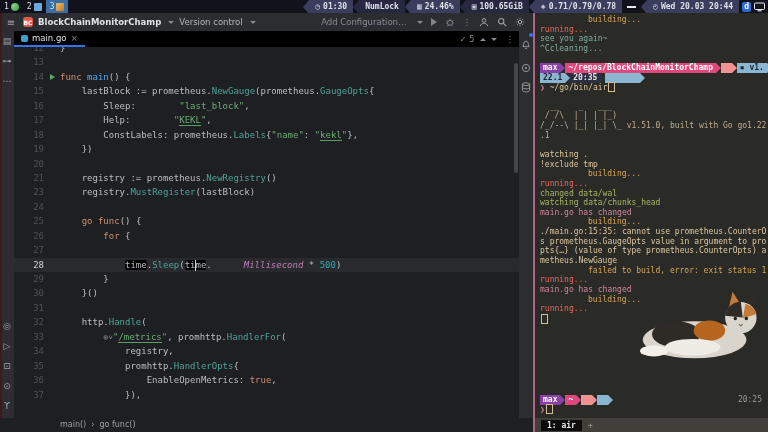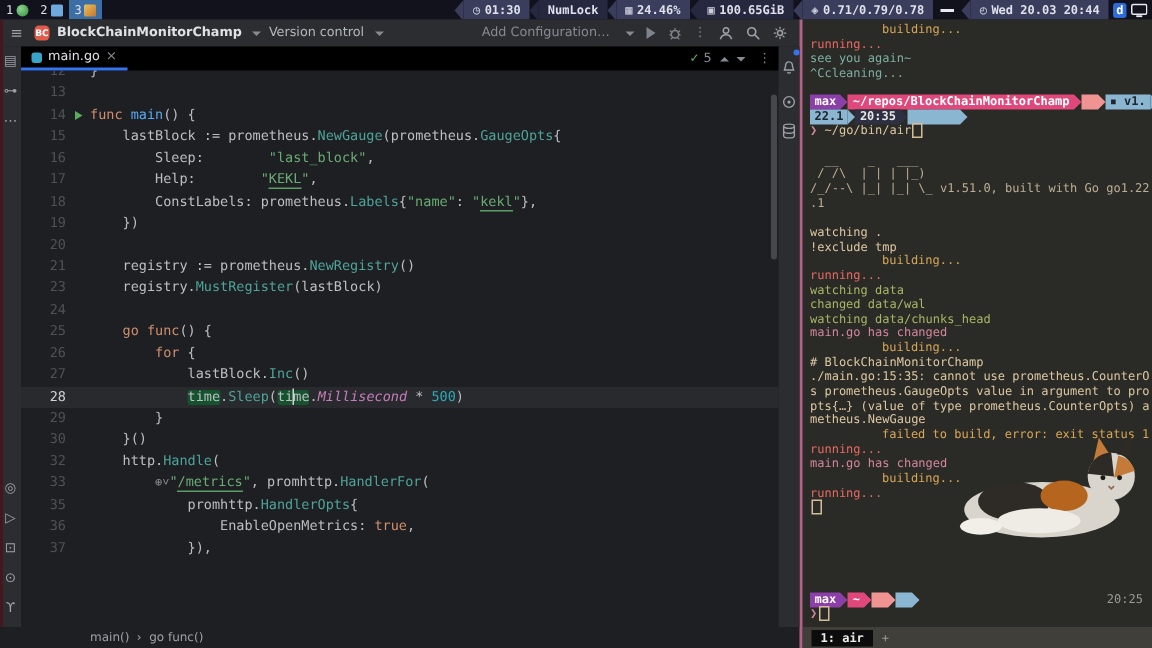--- a/index.html
+++ b/index.html
@@ -72,22 +72,22 @@
   .gslot{width:16px;flex:0 0 16px;display:flex;align-items:center;justify-content:center;}
   .run-tri{width:0;height:0;border-left:5px solid #57ad5b;border-top:3.5px solid transparent;
            border-bottom:3.5px solid transparent;display:inline-block;}
   .codetext{color:#bcbec4;}
   .tok-k{color:#cf8e6d;}
   .tok-fd{color:#56a8f5;}
   .tok-f{color:#4ea39a;}
   .tok-s{color:#6aab73;}
   .tok-su{color:#6aab73;border-bottom:1px solid #5a9e63;}
   .tok-n{color:#2aacb8;}
-  .tok-c{color:#c77dbb;font-style:italic;}
-  .tok-box{background:#14532d;border-radius:2px;}
+  .tok-c{color:#c77dbb;font-style:italic;margin-left:32px;}
+  .tok-box{background:#000000;border-radius:2px;}
   .tok-ig{color:#8a8d93;font-size:8px;}
   .caret{display:inline-block;width:1px;height:11px;background:#d0d2d8;vertical-align:middle;margin:0 -0.5px;}
   #scrollbar{position:absolute;right:1px;top:16px;width:4px;height:110px;background:#45474d;border-radius:2px;}
   
   #breadcrumbs{position:absolute;left:14px;top:405px;width:519px;height:13px;background:#1e1f22;
                display:flex;align-items:center;gap:5px;font-size:8px;color:#9da0a8;padding-left:46px;box-sizing:border-box;}
   #ide-status{position:absolute;left:0;top:418px;width:533px;height:14px;background:#2b2d30;
               border-top:1px solid #1e1f22;box-sizing:border-box;display:flex;align-items:center;
               font-size:8px;color:#9da0a8;padding:0 6px;}
   
@@ -271,26 +271,28 @@
           <div class="cl"><span class="ln">16</span><span class="gslot"></span><span class="codetext"><span>        Sleep:        </span><span class="tok-s">"last_block"</span><span>,</span></span></div>
           <div class="cl"><span class="ln">17</span><span class="gslot"></span><span class="codetext"><span>        Help:        </span><span class="tok-s">"</span><span class="tok-su">KEKL</span><span class="tok-s">"</span><span>,</span></span></div>
           <div class="cl"><span class="ln">18</span><span class="gslot"></span><span class="codetext"><span>        ConstLabels: prometheus.</span><span class="tok-f">Labels</span><span>{</span><span class="tok-s">"name"</span><span>: </span><span class="tok-s">"</span><span class="tok-su">kekl</span><span class="tok-s">"</span><span>},</span></span></div>
           <div class="cl"><span class="ln">19</span><span class="gslot"></span><span class="codetext"><span>    })</span></span></div>
           <div class="cl"><span class="ln">20</span><span class="gslot"></span><span class="codetext"></span></div>
           <div class="cl"><span class="ln">21</span><span class="gslot"></span><span class="codetext"><span>    registry := prometheus.</span><span class="tok-f">NewRegistry</span><span>()</span></span></div>
           <div class="cl"><span class="ln">23</span><span class="gslot"></span><span class="codetext"><span>    registry.</span><span class="tok-f">MustRegister</span><span>(lastBlock)</span></span></div>
           <div class="cl"><span class="ln">24</span><span class="gslot"></span><span class="codetext"></span></div>
           <div class="cl"><span class="ln">25</span><span class="gslot"></span><span class="codetext"><span>    </span><span class="tok-k">go func</span><span>() {</span></span></div>
           <div class="cl"><span class="ln">26</span><span class="gslot"></span><span class="codetext"><span>        </span><span class="tok-k">for</span><span> {</span></span></div>
-          <div class="cl"><span class="ln">27</span><span class="gslot"></span><span class="codetext"><span>            lastBlock.</span><span class="tok-f">Inc</span><span>()</span></span></div>
+          <div class="cl"><span class="ln">27</span><span class="gslot"></span></div>
           <div class="cl active"><span class="ln">28</span><span class="gslot"></span><span class="codetext"><span>            </span><span class="tok-box">time</span><span>.</span><span class="tok-f">Sleep</span><span>(</span><span class="tok-box">ti</span><span class="caret"></span><span class="tok-box">me</span><span>.</span><span class="tok-c">Millisecond</span><span> * </span><span class="tok-n">500</span><span>)</span></span></div>
           <div class="cl"><span class="ln">29</span><span class="gslot"></span><span class="codetext"><span>        }</span></span></div>
           <div class="cl"><span class="ln">30</span><span class="gslot"></span><span class="codetext"><span>    }()</span></span></div>
+          <div class="cl"><span class="ln">31</span><span class="gslot"></span><span class="codetext"></span></div>
           <div class="cl"><span class="ln">32</span><span class="gslot"></span><span class="codetext"><span>    http.</span><span class="tok-f">Handle</span><span>(</span></span></div>
           <div class="cl"><span class="ln">33</span><span class="gslot"></span><span class="codetext"><span>        </span><span class="tok-ig">⊕˅</span><span class="tok-s">"</span><span class="tok-su">/metrics</span><span class="tok-s">"</span><span>, promhttp.</span><span class="tok-f">HandlerFor</span><span>(</span></span></div>
+          <div class="cl"><span class="ln">34</span><span class="gslot"></span><span class="codetext"><span>            registry,</span></span></div>
           <div class="cl"><span class="ln">35</span><span class="gslot"></span><span class="codetext"><span>            promhttp.</span><span class="tok-f">HandlerOpts</span><span>{</span></span></div>
           <div class="cl"><span class="ln">36</span><span class="gslot"></span><span class="codetext"><span>                EnableOpenMetrics: </span><span class="tok-k">true</span><span>,</span></span></div>
           <div class="cl"><span class="ln">37</span><span class="gslot"></span><span class="codetext"><span>            }),</span></span></div>
         </div>
       <div id="scrollbar"></div>
     </div>
 
     <div id="breadcrumbs">
         <span>main()</span>
         <span>›</span>
@@ -320,26 +322,24 @@
         <div class="trow"><span></span></div>
         <div class="trow"><span class="t-grey">  __    _   ___</span></div>
         <div class="trow"><span class="t-grey"> / /\  | | | |_)</span></div>
         <div class="trow"><span class="t-grey">/_/--\ |_| |_| \_ v1.51.0, built with Go go1.22</span></div>
         <div class="trow"><span class="t-grey">.1</span></div>
         <div class="trow"><span></span></div>
         <div class="trow"><span class="t-white">watching .</span></div>
         <div class="trow"><span class="t-white">!exclude tmp</span></div>
         <div class="trow"><span class="t-yellow">building...</span></div>
         <div class="trow"><span class="t-red">running...</span></div>
-        <div class="trow"><span class="t-green">watching data</span></div>
         <div class="trow"><span class="t-green">changed data/wal</span></div>
         <div class="trow"><span class="t-green">watching data/chunks_head</span></div>
         <div class="trow"><span class="t-purple">main.go has changed</span></div>
         <div class="trow"><span class="t-yellow">building...</span></div>
-        <div class="trow"><span class="t-white"># BlockChainMonitorChamp</span></div>
         <div class="trow"><span class="t-white">./main.go:15:35: cannot use prometheus.CounterO</span></div>
         <div class="trow"><span class="t-white">s prometheus.GaugeOpts value in argument to pro</span></div>
         <div class="trow"><span class="t-white">pts{…} (value of type prometheus.CounterOpts) a</span></div>
         <div class="trow"><span class="t-white">metheus.NewGauge</span></div>
         <div class="trow"><span class="t-yellow">failed to build, error: exit status 1</span></div>
         <div class="trow"><span class="t-red">running...</span></div>
         <div class="trow"><span class="t-purple">main.go has changed</span></div>
         <div class="trow"><span class="t-yellow">building...</span></div>
         <div class="trow"><span class="t-red">running...</span></div>
         <div class="trow"><span class="hcursor"></span></div>

